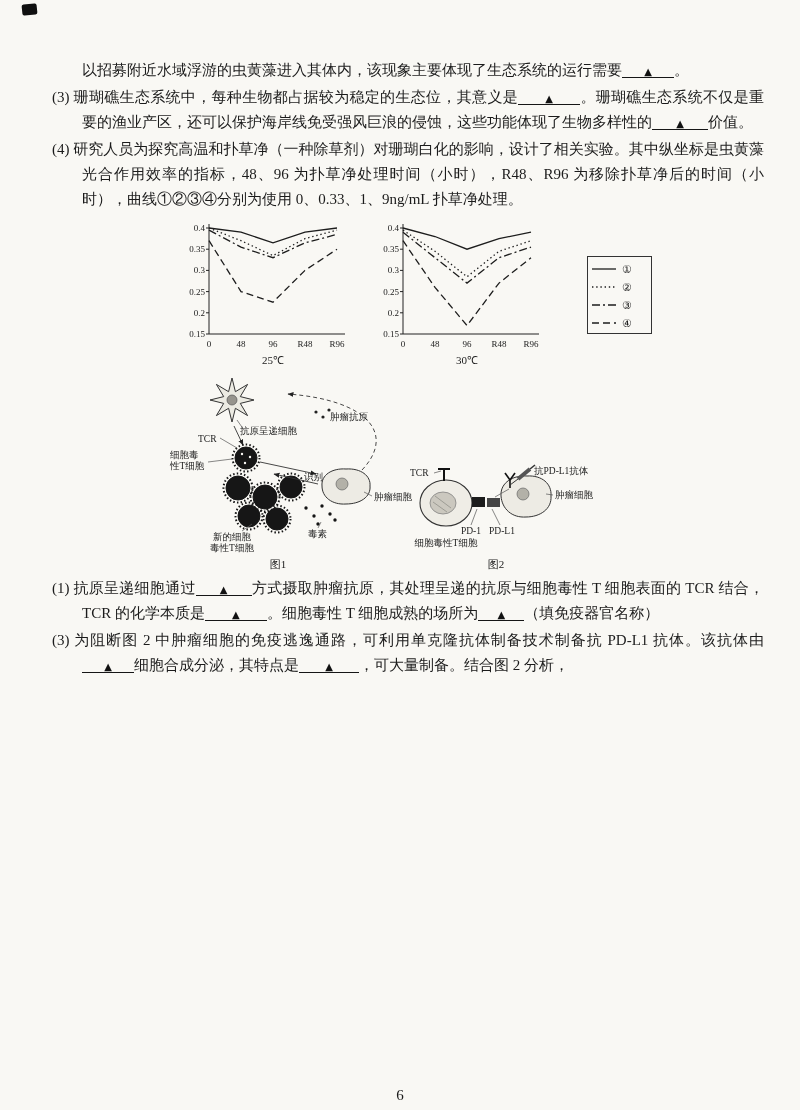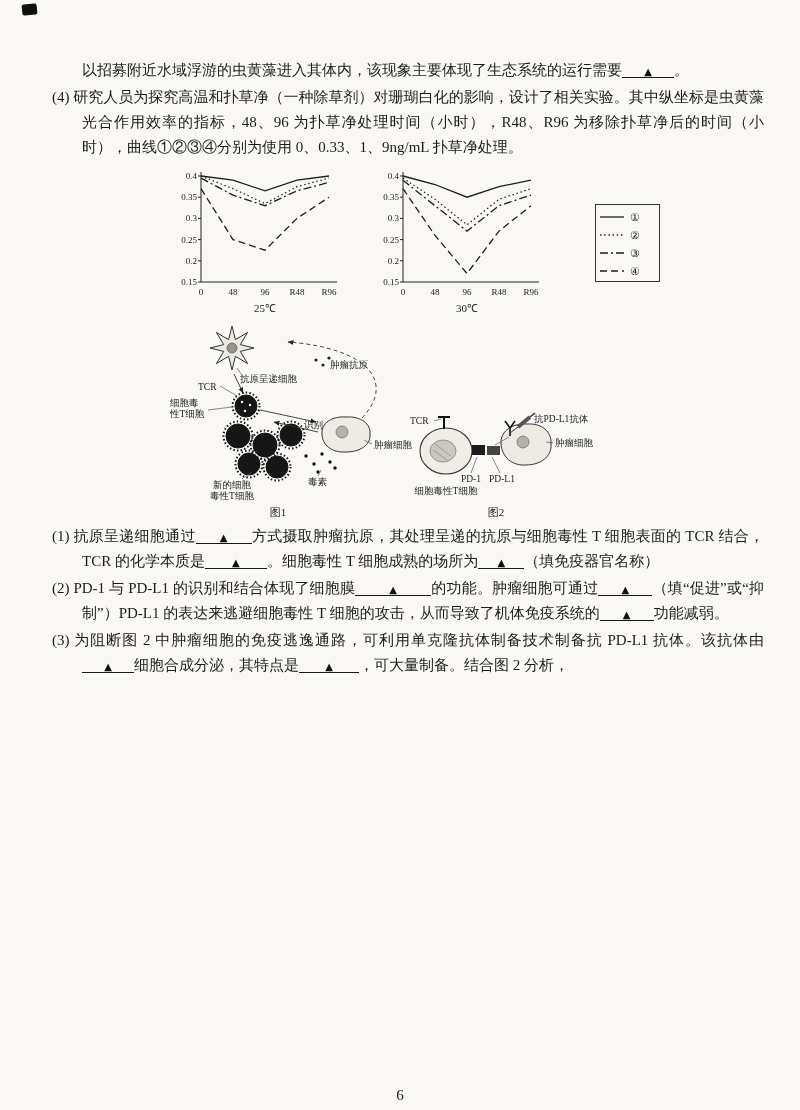--- a/index.html
+++ b/index.html
@@ -10,39 +10,40 @@
   .corner-mark{position:absolute;left:22px;top:4px;width:15px;height:11px;background:#101010;
                border-radius:2px;transform:rotate(-6deg)}
   .content{position:absolute;left:52px;top:58px;width:724px;font-size:15px;line-height:25px;text-align:justify}
   .para{margin:0 12px 2px 0}
   .cont{text-indent:30px}
   .item{padding-left:30px;text-indent:-30px}
   .q21{padding-left:40px;text-indent:-40px;margin-left:-8px;margin-top:4px}
   .blank{display:inline-block;border-bottom:1.4px solid #161616;text-align:center;height:15px;
          line-height:15px;vertical-align:baseline;text-indent:0}
   .tri{font-family:"DejaVu Sans",sans-serif;font-size:10px;color:#111}
-  .charts{display:flex;justify-content:center;align-items:center;gap:12px;margin:8px 0 4px 0}
+  .charts{display:flex;justify-content:center;align-items:center;gap:4px;margin:8px 0 4px 0}
   #legendsvg{margin-left:24px}
   .figwrap{display:flex;justify-content:center;margin:4px 0 2px 0}
   .tk{font-family:"Liberation Serif",serif;font-size:9px;fill:#1b1b1b}
   .cap{font-family:"Liberation Serif",serif;font-size:11px;fill:#1b1b1b}
   .dl{font-family:"Liberation Serif",serif;font-size:9.5px;fill:#1b1b1b}
   .dc{font-family:"Liberation Serif",serif;font-size:11px;fill:#1b1b1b}
   .pagenum{position:absolute;left:0;right:0;bottom:6px;text-align:center;font-size:15px;color:#1b1b1b}
 </style>
 </head>
 <body>
 
 <div class="sheet">
   <div class="corner-mark"></div>
 
   <div class="content">
 
     <div id="paras-a">
         <p class="para cont">以招募附近水域浮游的虫黄藻进入其体内，该现象主要体现了生态系统的运行需要<span class="blank" style="width: 52px;"><span class="tri">▲</span></span>。</p>
+        <p class="para item">(3) 珊瑚礁生态系统中，每种生物都占据较为稳定的生态位，其意义是<span class="blank" style="width: 62px;"><span class="tri">▲</span></span>。珊瑚礁生态系统不仅是重要的渔业产区，还可以保护海岸线免受强风巨浪的侵蚀，这些功能体现了生物多样性的<span class="blank" style="width: 56px;"><span class="tri">▲</span></span>价值。</p>
         <p class="para item">(4) 研究人员为探究高温和扑草净（一种除草剂）对珊瑚白化的影响，设计了相关实验。其中纵坐标是虫黄藻光合作用效率的指标，48、96 为扑草净处理时间（小时），R48、R96 为移除扑草净后的时间（小时），曲线①②③④分别为使用 0、0.33、1、9ng/mL 扑草净处理。</p>
       </div>
 
     <div class="charts">
       <svg id="chart1" width="190" height="152">
           <line x1="34" y1="4" x2="34" y2="114" stroke="#222" stroke-width="1"></line>
           <line x1="34" y1="114" x2="170" y2="114" stroke="#222" stroke-width="1"></line>
           <line x1="31" y1="8" x2="34" y2="8" stroke="#222" stroke-width="1"></line>
           <text x="30" y="11" text-anchor="end" class="tk">0.4</text>
           <line x1="31" y1="29.200000000000017" x2="34" y2="29.200000000000017" stroke="#222" stroke-width="1"></line>
@@ -229,19 +230,18 @@
           <text class="dl" x="377" y="158" text-anchor="middle">PD-1</text>
           <text class="dl" x="408" y="158" text-anchor="middle">PD-L1</text>
           <text class="dl" x="352" y="170" text-anchor="middle">细胞毒性T细胞</text>
           <text class="dc" x="402" y="192" text-anchor="middle">图2</text>
         </g>
       </svg>
     </div>
 
     <div id="paras-c">
         <p class="para item">(1) 抗原呈递细胞通过<span class="blank" style="width: 56px;"><span class="tri">▲</span></span>方式摄取肿瘤抗原，其处理呈递的抗原与细胞毒性 T 细胞表面的 TCR 结合，TCR 的化学本质是<span class="blank" style="width: 62px;"><span class="tri">▲</span></span>。细胞毒性 T 细胞成熟的场所为<span class="blank" style="width: 46px;"><span class="tri">▲</span></span>（填免疫器官名称）</p>
-        <p class="para item">(2) PD-1 与 PD-L1 的识别和结合体现了细胞膜<span class="blank" style="width: 76px;"><span class="tri">▲</span></span>的功能。肿瘤细胞可通过<span class="blank" style="width: 54px;"><span class="tri">▲</span></span>（填“促进”或“抑制”）PD-L1 的表达来逃避细胞毒性 T 细胞的攻击，从而导致了机体免疫系统的<span class="blank" style="width: 54px;"><span class="tri">▲</span></span>功能减弱。</p>
         <p class="para item">(3) 为阻断图 2 中肿瘤细胞的免疫逃逸通路，可利用单克隆抗体制备技术制备抗 PD-L1 抗体。该抗体由<span class="blank" style="width: 52px;"><span class="tri">▲</span></span>细胞合成分泌，其特点是<span class="blank" style="width: 60px;"><span class="tri">▲</span></span>，可大量制备。结合图 2 分析，</p>
       </div>
   </div>
 
   <div class="pagenum">6</div>
 </div>
 
 </body></html>

